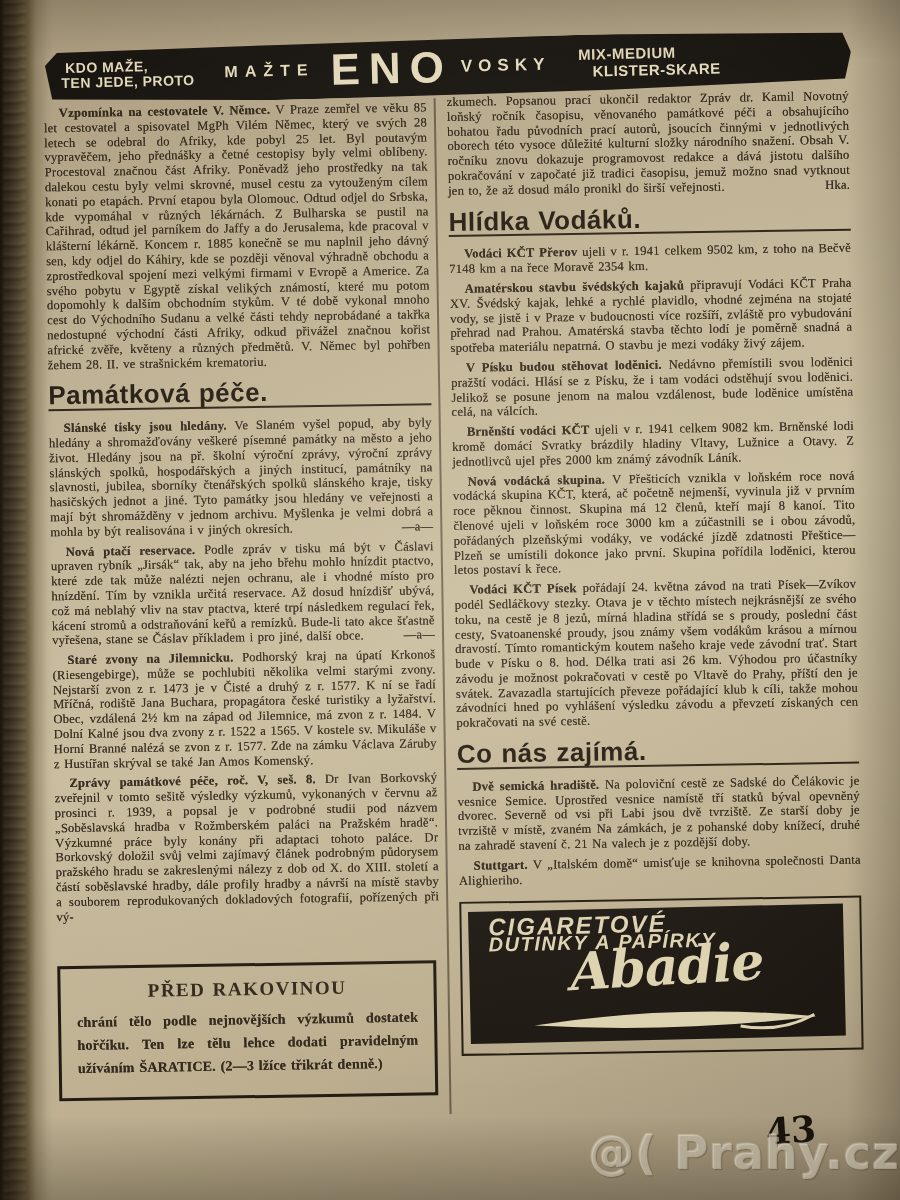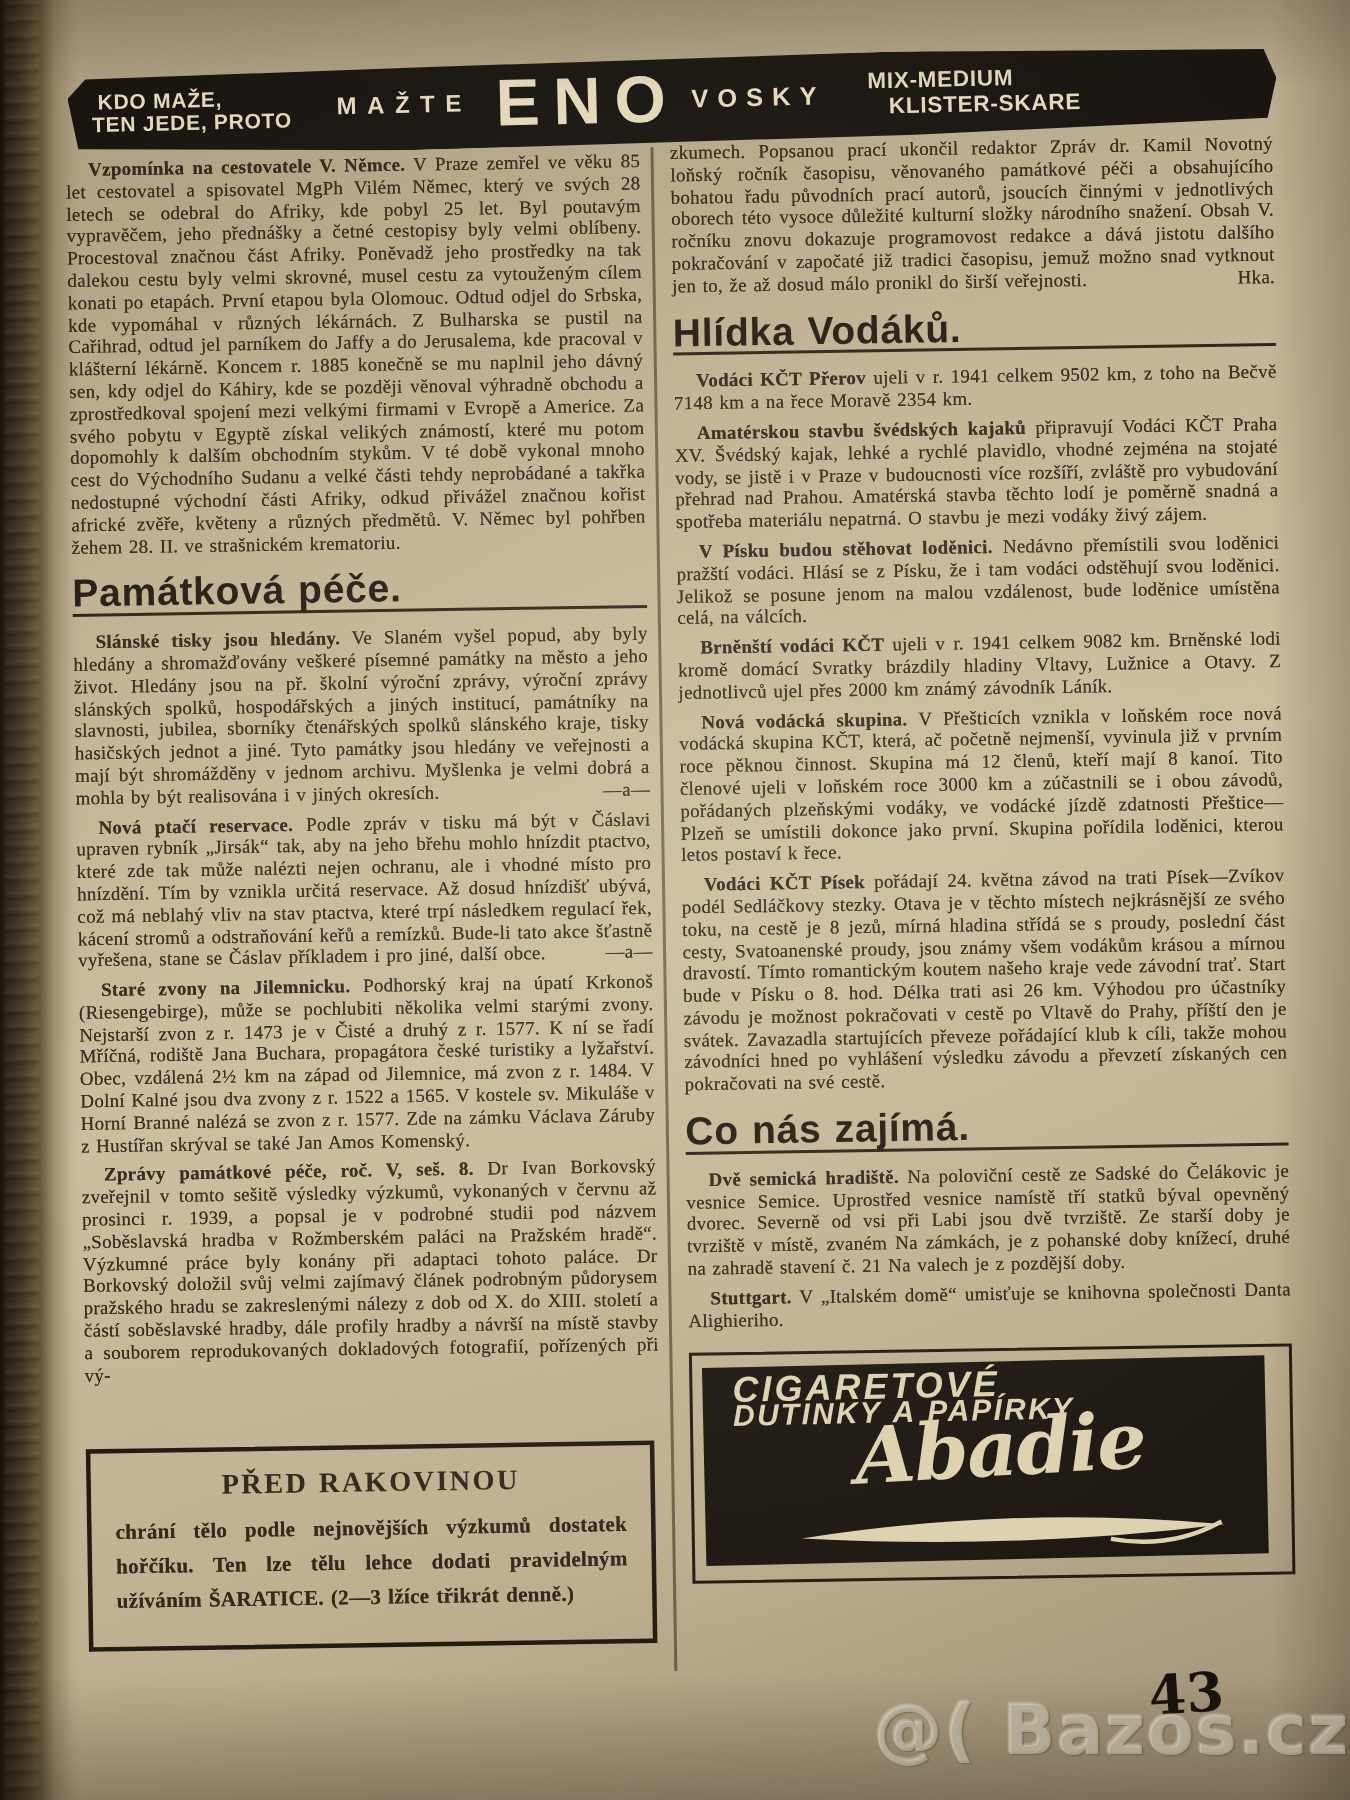--- a/index.html
+++ b/index.html
@@ -181,15 +181,15 @@
           <path d="M4 13 Q 145 -6 286 10 Q 150 24 4 13 Z" fill="#ddd2b0"></path>
           <path d="M210 18 Q 250 26 284 8" stroke="#ddd2b0" stroke-width="3" fill="none"></path>
         </svg>
       </div>
     </div>
   </div>
 
   <div class="abs pagenum">43</div>
 </div>
 
-<div class="abs watermark">@( Bazos.cz</div>
+<div class="abs watermark">@( Prahy.cz</div>
 
 <div class="abs vignette"></div>
 
 </body></html>

